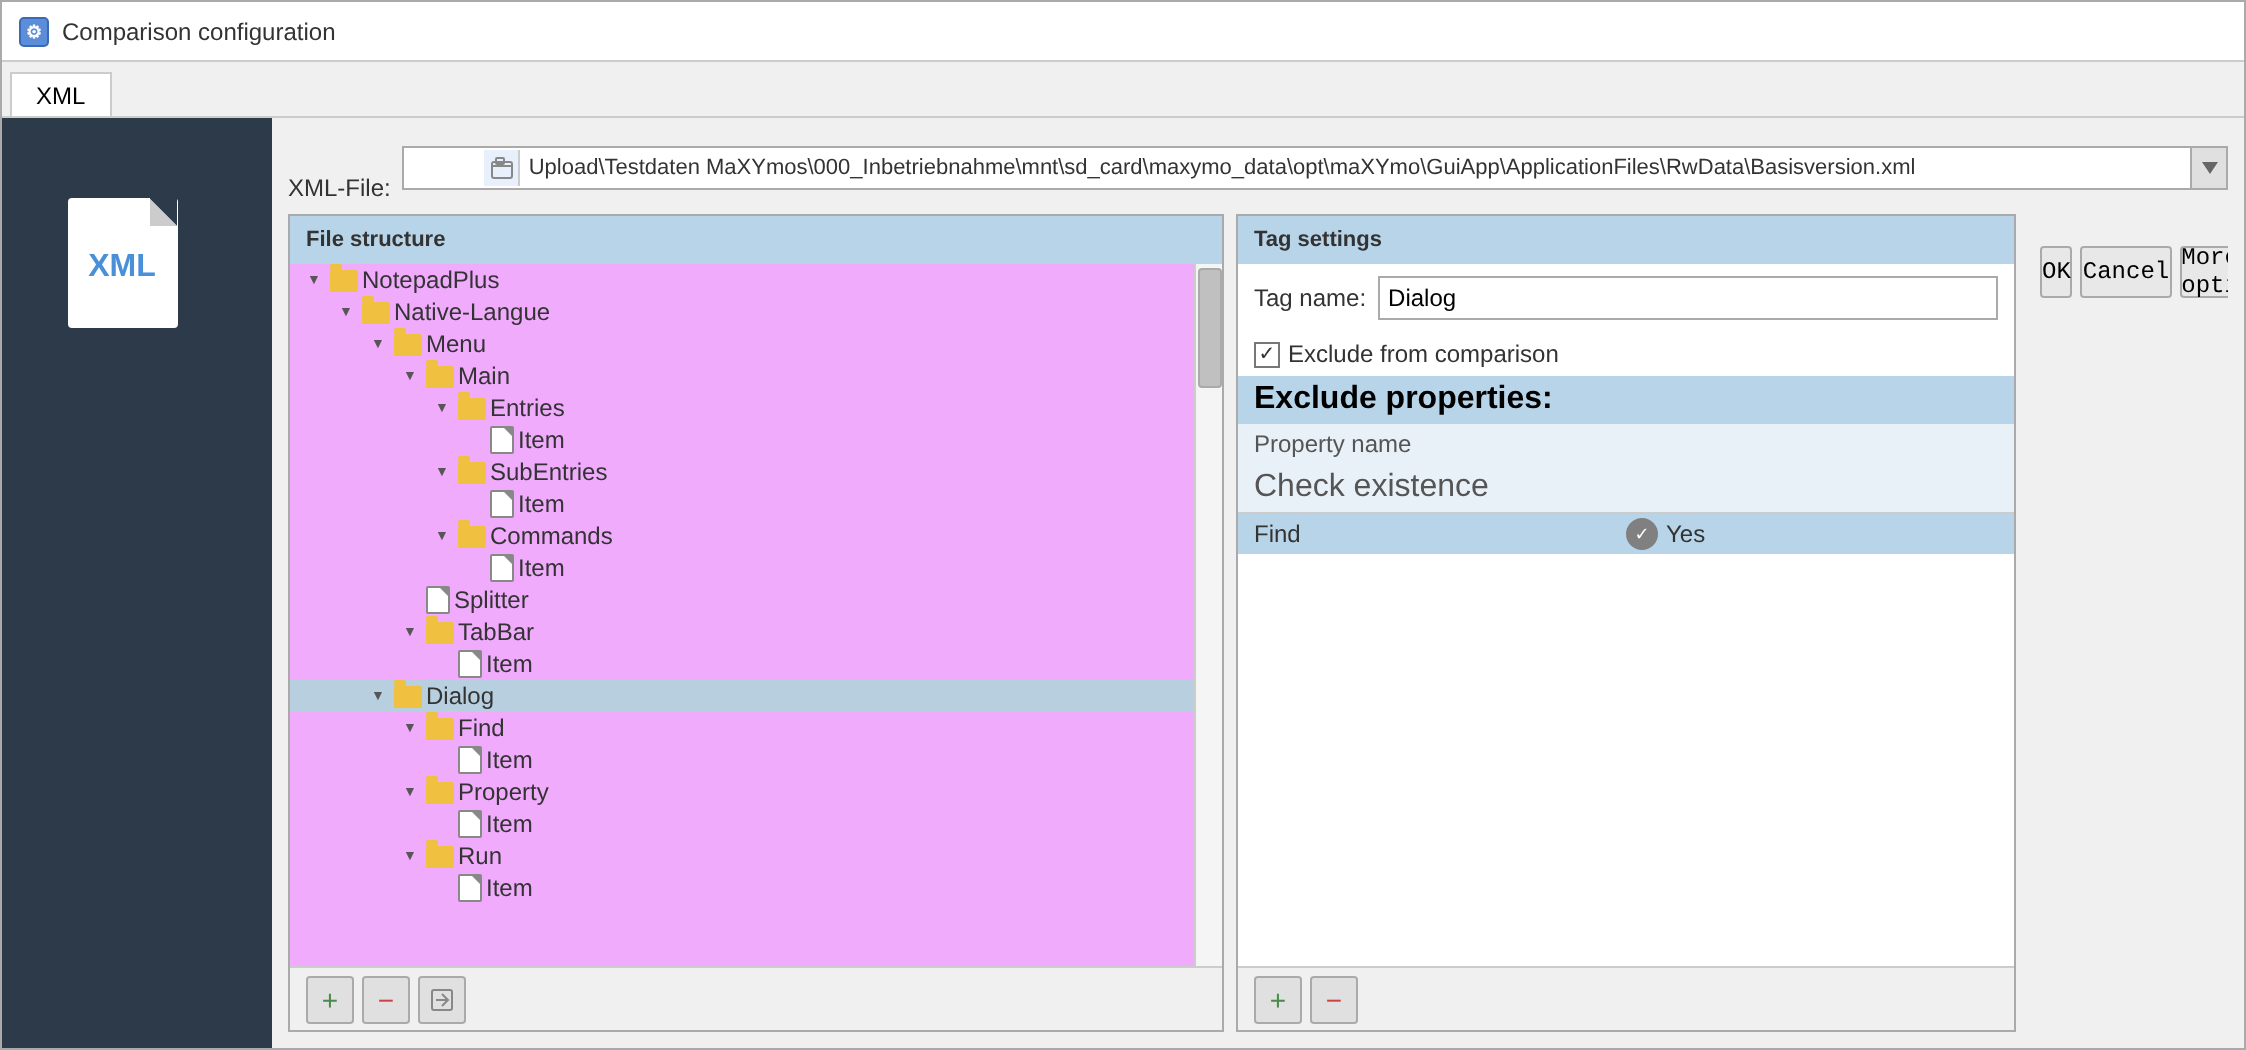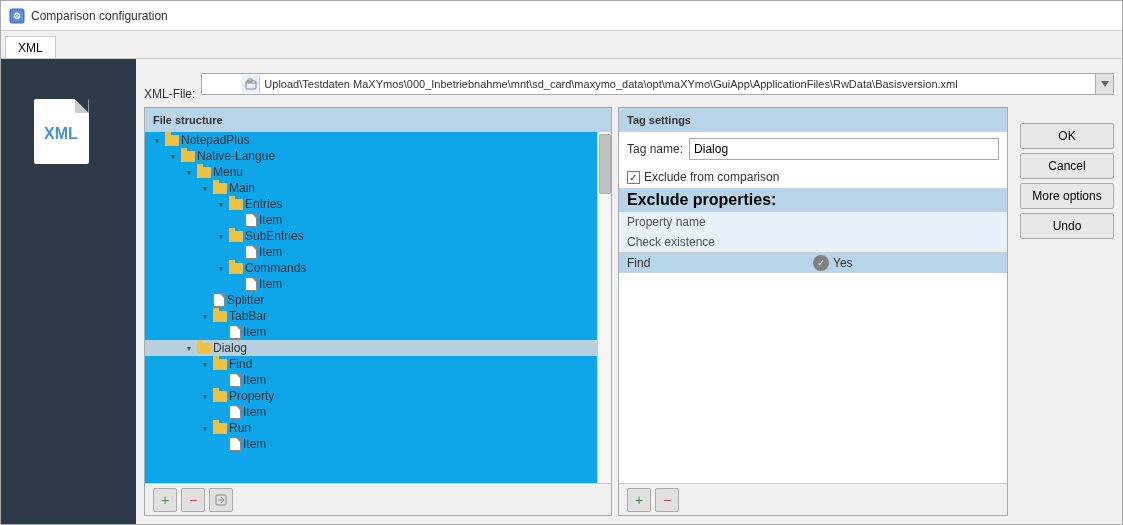--- a/index.html
+++ b/index.html
@@ -28,21 +28,21 @@
     .xml-file-label { font-size: 12px; color: #333; white-space: nowrap; margin-top: 20px; }
     .xml-file-input-wrap { flex: 1; display: flex; align-items: center; border: 1px solid #aaa; background: white; height: 22px; overflow: hidden; padding-left: 40px; }
     .xml-file-icon { width: 18px; height: 18px; display: flex; align-items: center; justify-content: center; background: #e8f0fb; border-right: 1px solid #ccc; }
     .xml-file-value { flex: 1; padding: 0 4px; font-size: 11px; color: #333; white-space: nowrap; overflow: hidden; text-overflow: ellipsis; }
     .xml-file-dropdown { width: 18px; height: 22px; background: #e0e0e0; border-left: 1px solid #aaa; display: flex; align-items: center; justify-content: center; cursor: pointer; }
     
     .panels-row { flex: 1; display: flex; gap: 6px; overflow: hidden; }
     
     .file-structure-panel { flex: 1; display: flex; flex-direction: column; border: 1px solid #aaa; overflow: hidden; }
     .panel-header { height: 24px; background: #b8d4e8; display: flex; align-items: center; padding: 0 8px; font-size: 11px; font-weight: bold; color: #333; }
-    .panel-body { flex: 1; overflow: hidden; background: #0ea5e9; position: relative; }
+    .panel-body { flex: 1; overflow: hidden; background: #f0abfc; position: relative; }
     
     .tree-scroll { position: absolute; top: 0; left: 0; right: 14px; bottom: 0; overflow-y: auto; overflow-x: hidden; }
     .scrollbar { position: absolute; top: 0; right: 0; width: 14px; bottom: 0; background: #f5f5f5; border-left: 1px solid #ccc; }
     .scrollbar-thumb { width: 12px; margin: 0 1px; background: #c0c0c0; border: 1px solid #aaa; border-radius: 2px; position: absolute; top: 2px; height: 60px; }
     
     .tree-item { display: flex; align-items: center; gap: 2px; padding: 1px 0; cursor: pointer; white-space: nowrap; }
     .tree-item.highlighted { background: #b8cfe0; }
     
     .tree-indent { display: inline-block; width: 16px; flex-shrink: 0; }
     .tree-toggle { width: 12px; height: 12px; display: flex; align-items: center; justify-content: center; cursor: pointer; flex-shrink: 0; }
@@ -63,29 +63,29 @@
     .exclude-row { padding: 4px 8px; background: white; display: flex; align-items: center; gap: 4px; }
     .checkbox { width: 13px; height: 13px; border: 1px solid #777; background: white; display: flex; align-items: center; justify-content: center; cursor: pointer; }
     .checkbox.checked::after { content: '✓'; font-size: 10px; color: #333; }
     .exclude-label { font-size: 12px; color: #333; }
     
     .exclude-props-section { flex: 1; display: flex; flex-direction: column; overflow: hidden; }
     .exclude-props-header { height: 24px; background: #b8d4e8; display: flex; align-items: center; padding: 0 8px; font-size: 16px; font-weight: bold; }
     .exclude-props-body { flex: 1; overflow: hidden; background: white; }
     .props-table-header { display: flex; background: #e8f0f8; border-bottom: 1px solid #ccc; flex-direction: column; }
     .props-col-name { flex: 1; padding: 3px 8px; font-size: 12px; color: #555; }
-    .props-col-check { flex: 1; padding: 3px 8px; font-size: 12px; color: #555; }
+    .props-col-check { flex: 1; padding: 3px 8px; font-size: 16px; color: #555; }
     .props-row { display: flex; padding: 2px 8px; align-items: center; }
     .props-row.selected { background: #b8d4e8; }
     .props-cell-name { flex: 1; font-size: 12px; color: #333; }
     .props-cell-check { flex: 1; display: flex; align-items: center; gap: 4px; font-size: 12px; color: #333; }
     .check-icon { width: 16px; height: 16px; background: #808080; border-radius: 50%; display: flex; align-items: center; justify-content: center; }
     .check-icon::after { content: '✓'; font-size: 9px; color: white; }
     
-    .right-buttons { width: 100px; display: flex; flex-direction: column; gap: 4px; padding: 16px 0 0 6px; }
+    .right-buttons { width: 100px; display: flex; flex-direction: row; gap: 4px; padding: 16px 0 0 6px; font-family: Liberation Mono, monospace; }
     .btn { height: 26px; background: #e8e8e8; border: 1px solid #aaa; border-radius: 2px; font-size: 12px; cursor: pointer; display: flex; align-items: center; justify-content: center; }
     .btn.primary { background: #e8e8e8; }
     
     .bottom-toolbar { height: 32px; background: #f0f0f0; display: flex; align-items: center; padding: 0 8px; gap: 4px; border-top: 1px solid #ccc; }
     .bottom-btn { width: 24px; height: 24px; background: #e0e0e0; border: 1px solid #aaa; border-radius: 2px; display: flex; align-items: center; justify-content: center; cursor: pointer; font-size: 14px; color: #4a8a4a; }
     .bottom-btn.red { color: #cc4444; }
     .bottom-btn-export { width: 24px; height: 24px; background: #e0e0e0; border: 1px solid #aaa; border-radius: 2px; display: flex; align-items: center; justify-content: center; cursor: pointer; }
   </style>
 </head>
 <body>

